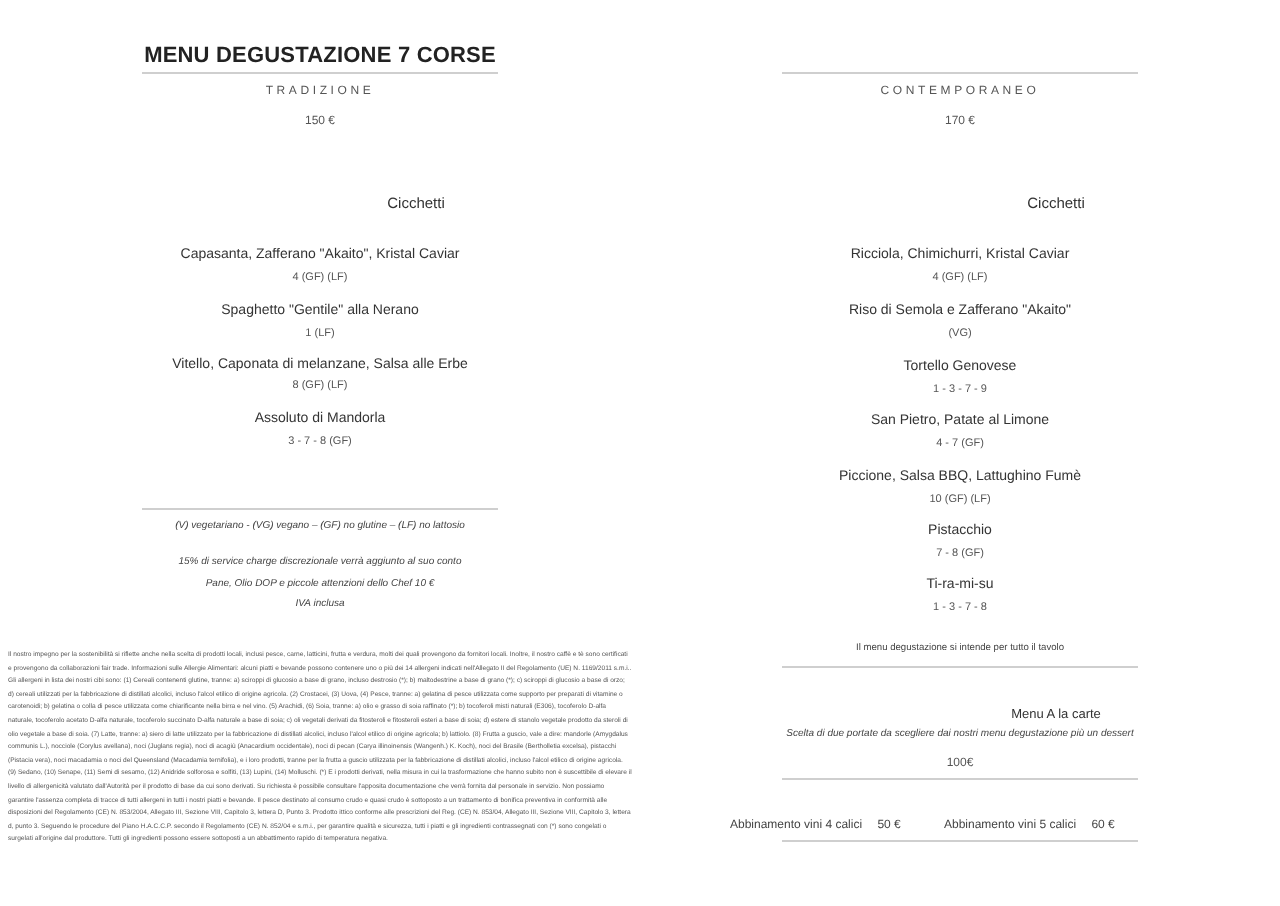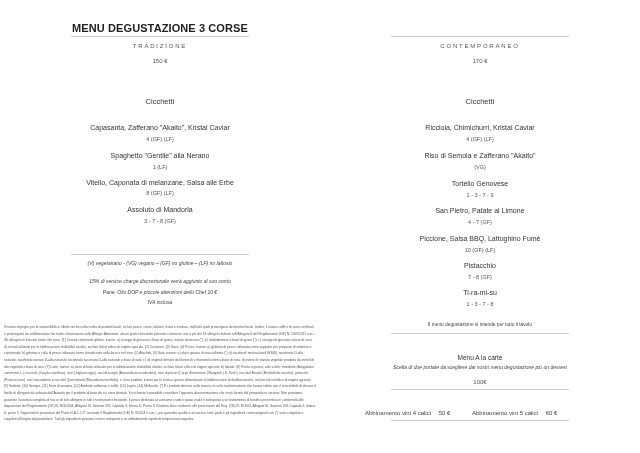--- a/index.html
+++ b/index.html
@@ -5,34 +5,34 @@
   html, body { margin: 0; padding: 0; }
   body { width: 640px; height: 453px; background: #ffffff; position: relative; overflow: hidden;
          font-family: "Liberation Sans", sans-serif; color: #3a3a3a; }
   .abs { position: absolute; }
   .col { position: absolute; top: 0; width: 320px; height: 453px; }
   .center { position: absolute; left: 0; width: 320px; text-align: center; white-space: nowrap; }
   .title { font-weight: bold; font-size: 11px; color: #222; letter-spacing: 0.1px; }
   .rule { position: absolute; height: 1px; background: #cfcfcf; }
   .sub { font-size: 6px; letter-spacing: 1.8px; color: #555; }
   .price { font-size: 6px; color: #555; }
-  .section { font-size: 7.5px; color: #333; }
+  .section { font-size: 7.5px; color: #333; padding-left: 48px; }
   .dish { font-size: 7px; color: #333; }
   .allerg { font-size: 5.5px; color: #555; }
   .italic { font-style: italic; font-size: 5px; color: #444; }
   .note { font-size: 4.8px; color: #444; }
   .fine { position: absolute; left: 4px; width: 312px; top: 324px; font-size: 3.3px; line-height: 6.6px;
           color: #555; text-align: left; }
   .wine { font-size: 6px; color: #444; }
 </style>
 </head>
 <body>
 
 <div class="col" style="left:0;">
-  <div class="center title" style="top:22px;">MENU DEGUSTAZIONE   3 CORSE</div>
+  <div class="center title" style="top:22px;">MENU DEGUSTAZIONE   7 CORSE</div>
   <div class="rule" style="left:71px; width:178px; top:36px;"></div>
   <div class="center sub" style="top:43px;">TRADIZIONE</div>
   <div class="center price" style="top:58px;">150 €</div>
   <div class="center section" style="top:97px;">Cicchetti</div>
 
   <div class="center dish" style="top:124px;">Capasanta, Zafferano "Akaito", Kristal Caviar</div>
   <div class="center allerg" style="top:136px;">4   (GF)  (LF)</div>
   <div class="center dish" style="top:152px;">Spaghetto "Gentile" alla Nerano</div>
   <div class="center allerg" style="top:164px;">1   (LF)</div>
   <div class="center dish" style="top:179px;">Vitello, Caponata di melanzane, Salsa alle Erbe</div>

